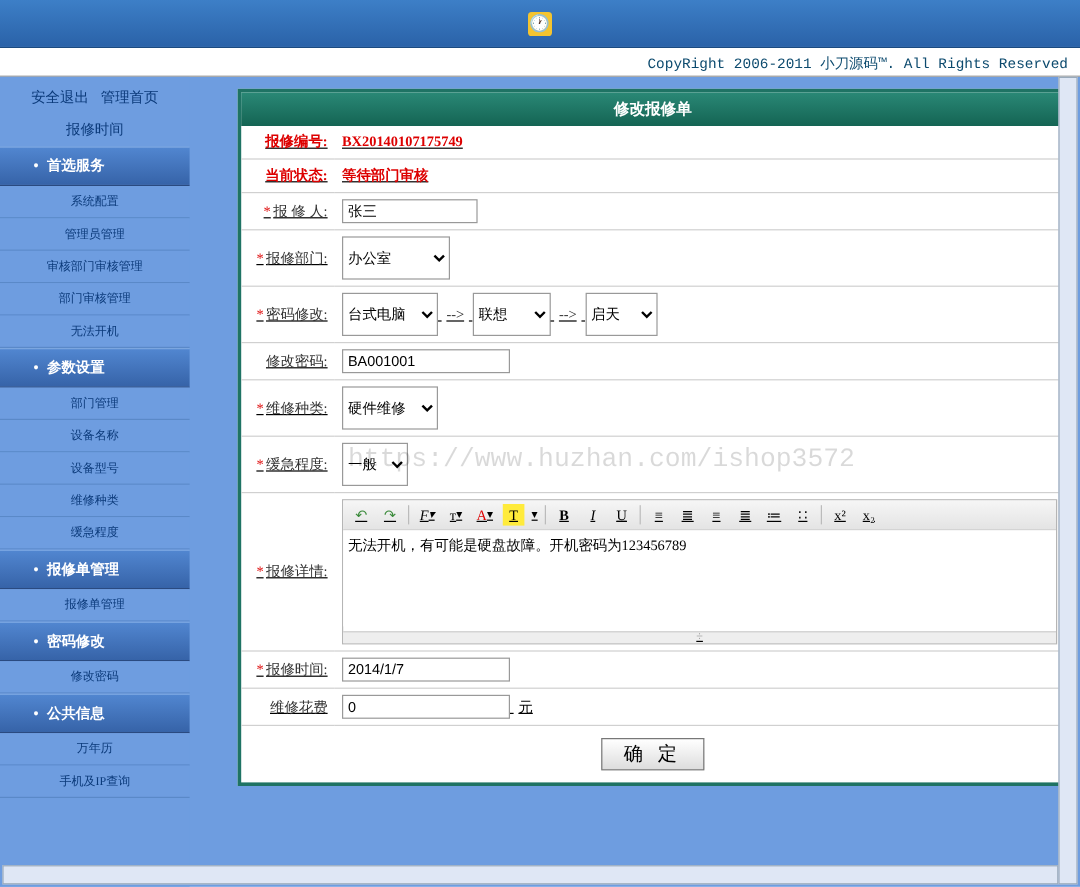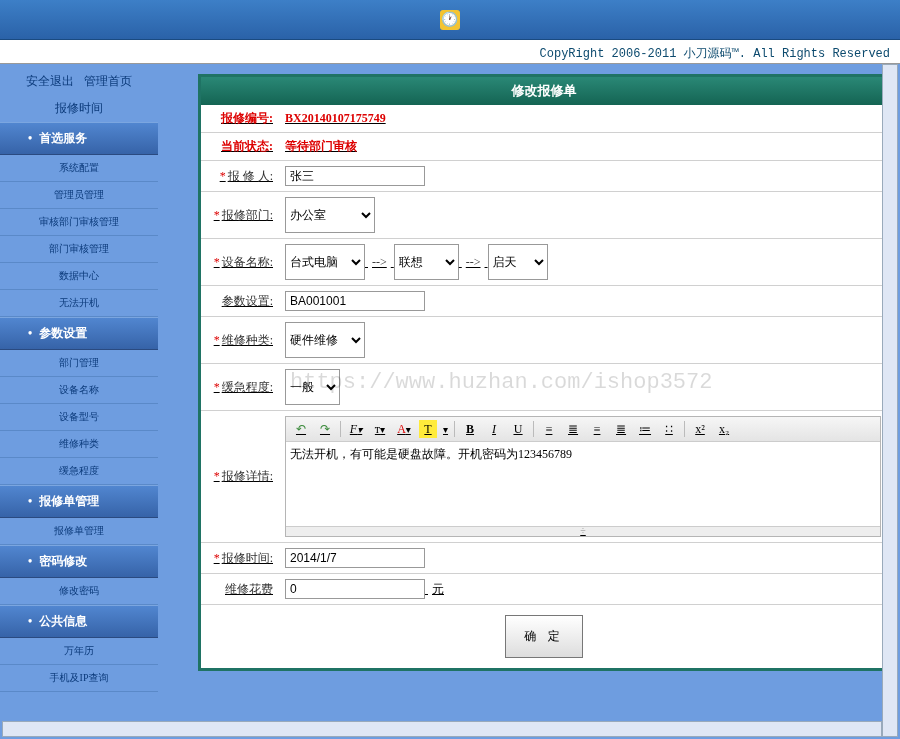--- a/index.html
+++ b/index.html
@@ -170,25 +170,25 @@
   height: 10px;
   background: #eee;
   border-top: 1px solid #ccc;
   text-align: center;
   line-height: 8px;
   color: #888;
   cursor: ns-resize;
   font-size: 10px;
 }
 .btn {
-  padding: 12px 18px;
+  padding: 2px 18px;
   border: 1px solid #777;
   background: linear-gradient(#fff,#ddd);
   cursor: pointer;
-  font-size: 12px;
+  font-size: 16px;
   letter-spacing: 4px;
 }
 .center-row td { text-align: center; padding: 10px; border-bottom: none; }
 .unit { margin-left: 4px; }
 .watermark {
   position: absolute;
   top: 370px;
   left: 290px;
   font-size: 22px;
   color: rgba(0,0,0,0.15);
@@ -230,21 +230,20 @@
       <a>安全退出</a>
       <a>管理首页</a>
     </div>
     <div class="side-link">报修时间</div>
 
     <div class="side-header">首选服务</div>
     <div class="side-sub">系统配置</div>
     <div class="side-sub">管理员管理</div>
     <div class="side-sub">审核部门审核管理</div>
     <div class="side-sub">部门审核管理</div>
-    <div class="side-sub">数据中心</div>
     <div class="side-sub">无法开机</div>
 
     <div class="side-header">参数设置</div>
     <div class="side-sub">部门管理</div>
     <div class="side-sub">设备名称</div>
     <div class="side-sub">设备型号</div>
     <div class="side-sub">维修种类</div>
     <div class="side-sub">缓急程度</div>
 
     <div class="side-header">报修单管理</div>
@@ -267,38 +266,38 @@
             <tr>
           <td class="lbl-cell"><span class="red-bold">报修编号:</span></td>
           <td><span class="red-bold">BX20140107175749</span></td>
         </tr>
         <tr>
           <td class="lbl-cell"><span class="red-bold">当前状态:</span></td>
           <td><span class="red-bold">等待部门审核</span></td>
         </tr>
         <tr>
           <td class="lbl-cell"><span class="req">*</span><span>报 修 人:</span></td>
-          <td><input type="text" class="txt" style="width: 140px;" value="张三"></td>
+          <td><input type="text" class="txt" style="width: 113px;" value="张三"></td>
         </tr>
         <tr>
           <td class="lbl-cell"><span class="req">*</span><span>报修部门:</span></td>
           <td><select style="width:90px"><option>办公室</option></select></td>
         </tr>
         <tr>
-          <td class="lbl-cell"><span class="req">*</span><span>设备名称:</span></td>
+          <td class="lbl-cell"><span class="req">*</span><span>密码修改:</span></td>
           <td>
             <select style="width:80px"><option>台式电脑</option></select>
             <span class="arrow-sep">--&gt;</span>
             <select style="width:65px"><option>联想</option></select>
             <span class="arrow-sep">--&gt;</span>
             <select style="width:60px"><option>启天</option></select>
           </td>
         </tr>
         <tr>
-          <td class="lbl-cell"><span>参数设置:</span></td>
+          <td class="lbl-cell"><span>修改密码:</span></td>
           <td><input type="text" class="txt" style="width: 140px;" value="BA001001"></td>
         </tr>
         <tr>
           <td class="lbl-cell"><span class="req">*</span><span>维修种类:</span></td>
           <td><select style="width:80px"><option>硬件维修</option></select></td>
         </tr>
         <tr>
           <td class="lbl-cell"><span class="req">*</span><span>缓急程度:</span></td>
           <td><select style="width:55px"><option>一般</option></select></td>
         </tr>

